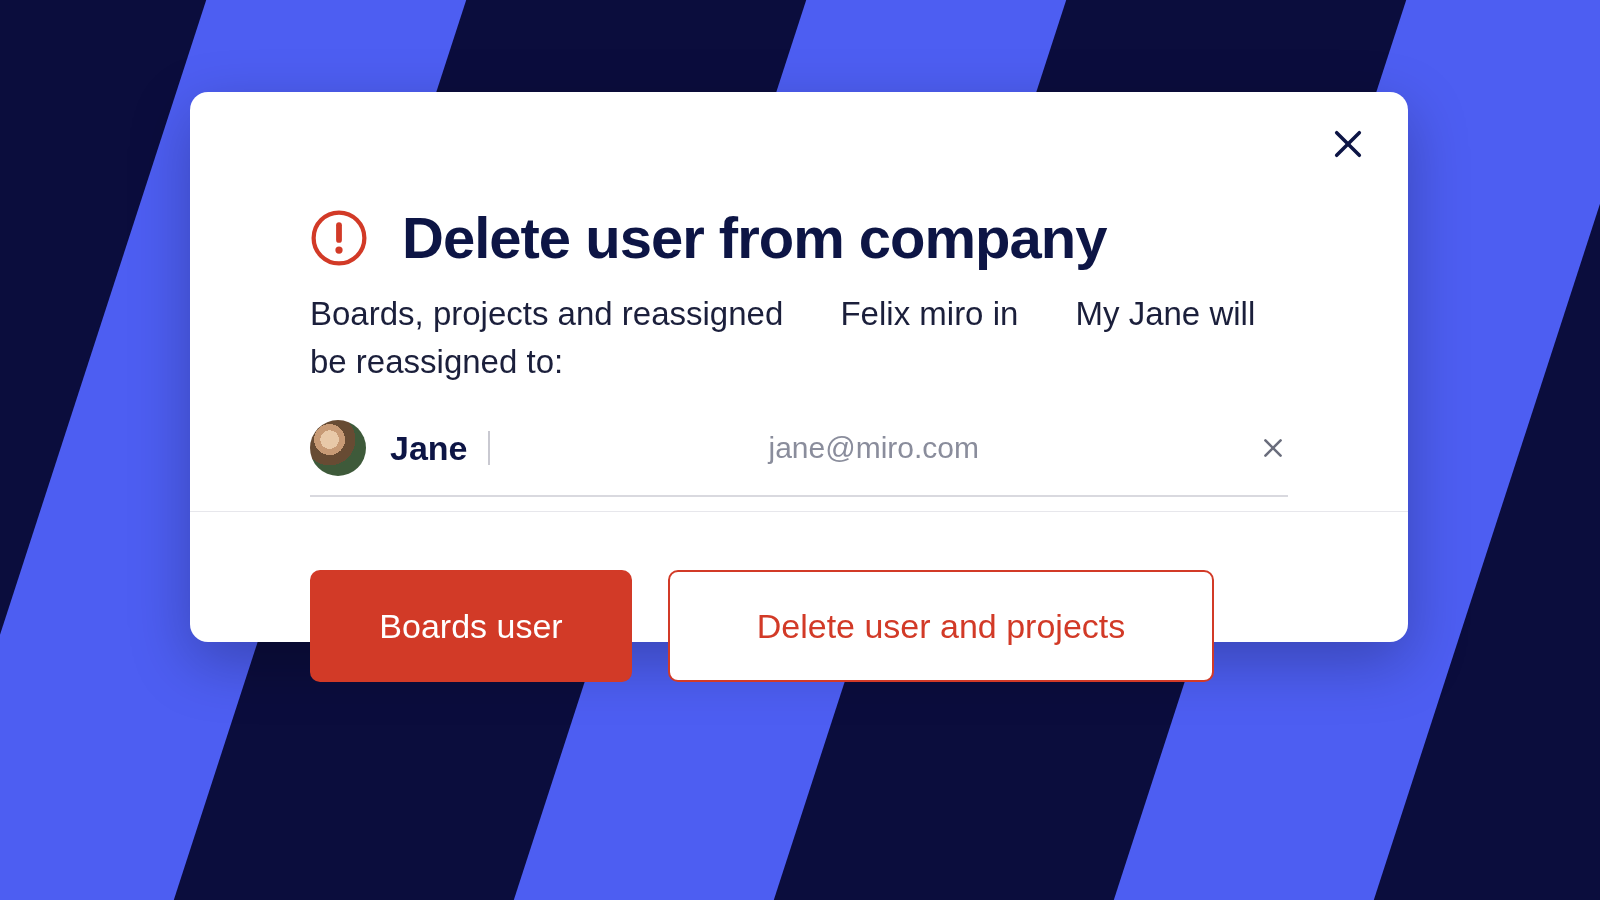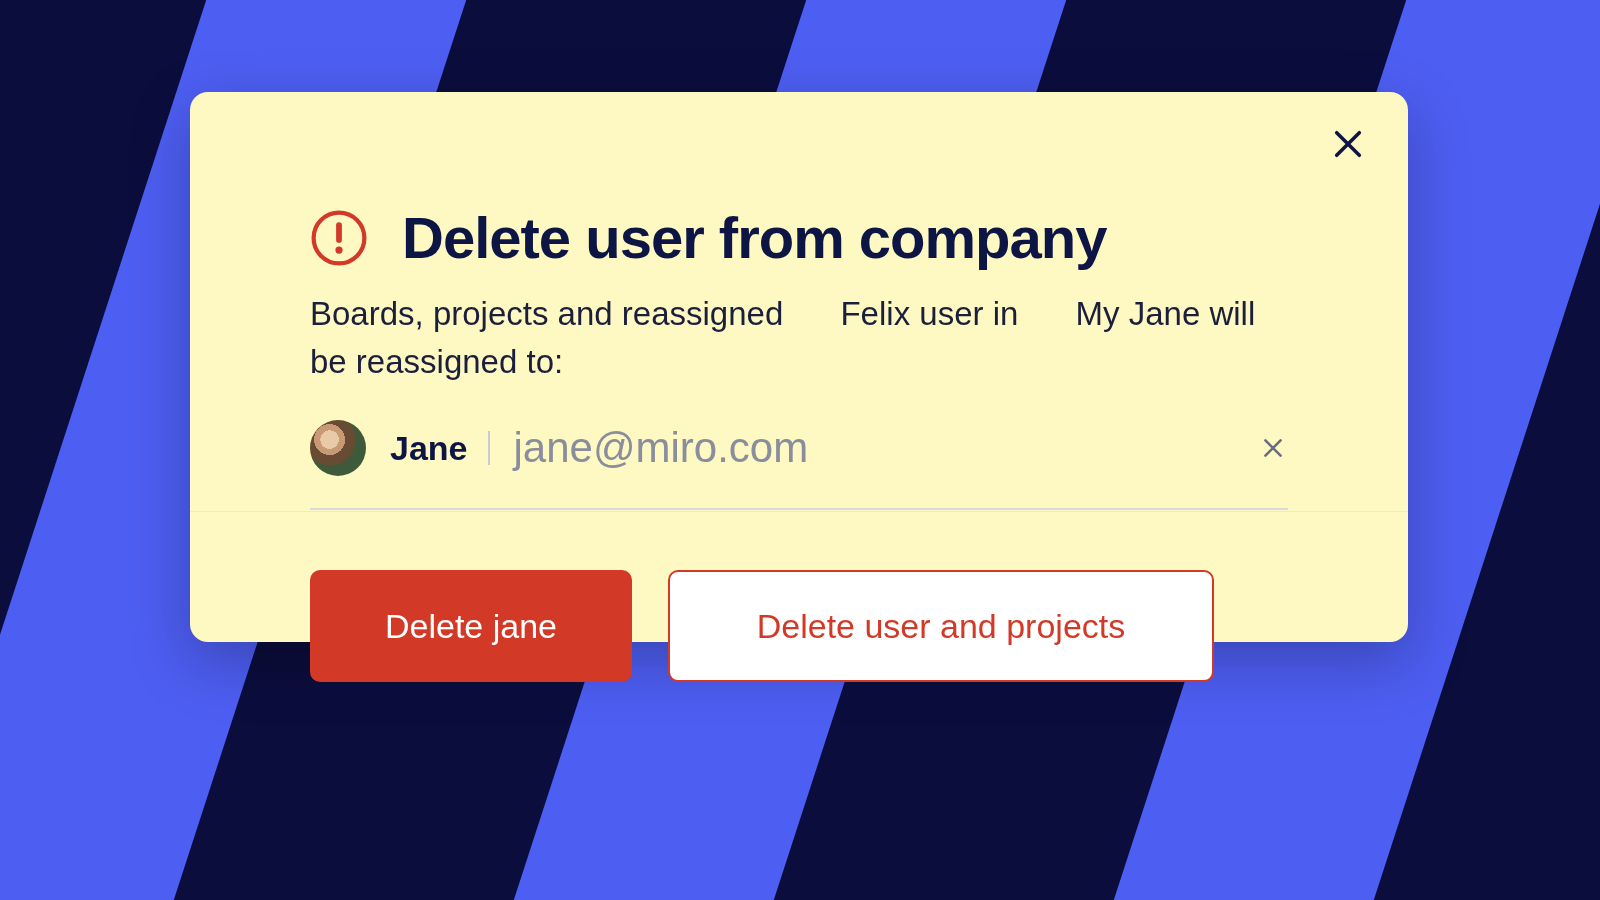--- a/index.html
+++ b/index.html
@@ -31,21 +31,21 @@
     .stripe.s1 { left: -280px; width: 340px; }
     .stripe.s2 { left: 320px; width: 340px; }
     .stripe.s3 { left: 920px; width: 340px; }
     .stripe.s4 { left: 1520px; width: 340px; }
     .modal {
       position: absolute;
       left: 190px;
       top: 92px;
       width: 1218px;
       height: 550px;
-      background: #fef9c3;
+      background: #ffffff;
       border-radius: 18px;
       box-shadow: 0 20px 60px rgba(0,0,0,0.25);
     }
     .close-x {
       position: absolute;
       top: 30px;
       right: 38px;
       width: 44px;
       height: 44px;
       cursor: pointer;
@@ -85,21 +85,21 @@
       font-weight: 400;
     }
     .description .bold { font-weight: 400; margin-left: 48px; }
     .assignee-row {
       position: absolute;
       top: 328px;
       left: 120px;
       right: 120px;
       display: flex;
       align-items: center;
-      padding-bottom: 32px;
+      padding-bottom: 19px;
       border-bottom: 2px solid #d9d9df;
       gap: 24px;
     }
     .avatar {
       width: 56px;
       height: 56px;
       border-radius: 50%;
       background: radial-gradient(circle at 35% 35%, #e8c9a8 0 18%, #c79a75 18% 30%, #674b33 30% 50%, #3e5a3a 50% 100%);
       flex: 0 0 auto;
     }
@@ -108,24 +108,25 @@
       font-weight: 700;
       color: #0d1545;
     }
     .pipe {
       width: 2px;
       height: 34px;
       background: #c9c9d1;
       margin-left: -4px;
     }
     .assignee-email {
-      font-size: 42px;
+      font-size: 30px;
       color: #8a8d9c;
       font-weight: 400;
       flex: 1;
+      text-align: center;
     }
     .clear-x {
       width: 30px;
       height: 30px;
       cursor: pointer;
       display: flex;
       align-items: center;
       justify-content: center;
     }
     .clear-x svg { width: 26px; height: 26px; }
@@ -189,40 +190,40 @@
   <div class="header">
     <svg class="warn-icon" viewBox="0 0 48 48">
       <circle cx="24" cy="24" r="21" fill="none" stroke="#d23a27" stroke-width="3.5"></circle>
       <rect x="21.6" y="11" width="4.8" height="17" rx="2.4" fill="#d23a27"></rect>
       <circle cx="24" cy="34" r="3" fill="#d23a27"></circle>
     </svg>
     <div class="dialog-title">Delete user from company</div>
   </div>
 
   <div class="description">
-    <span>Boards, projects and reassigned </span><span class="bold">Felix</span><span> user in </span><span class="bold">My Jane</span><span> will be reassigned to:</span>
+    <span>Boards, projects and reassigned </span><span class="bold">Felix</span><span> miro in </span><span class="bold">My Jane</span><span> will be reassigned to:</span>
   </div>
 
   <div class="assignee-row">
     <div class="avatar"></div>
     <div class="assignee-name">Jane</div>
     <div class="pipe"></div>
     <div class="assignee-email">jane@miro.com</div>
     <div class="clear-x">
       <svg viewBox="0 0 24 24" fill="none" stroke="#6a6d7c" stroke-width="2.4" stroke-linecap="round">
         <line x1="5" y1="5" x2="19" y2="19"></line>
         <line x1="19" y1="5" x2="5" y2="19"></line>
       </svg>
     </div>
   </div>
 
   <div class="sep-full"></div>
 
   <div class="actions">
     <div class="btn btn-primary">
-      <span>Delete jane</span>
+      <span>Boards user</span>
     </div>
     <div class="btn btn-secondary">
       <span>Delete user and projects</span>
     </div>
   </div>
 
 </div>
 
 </body></html>

